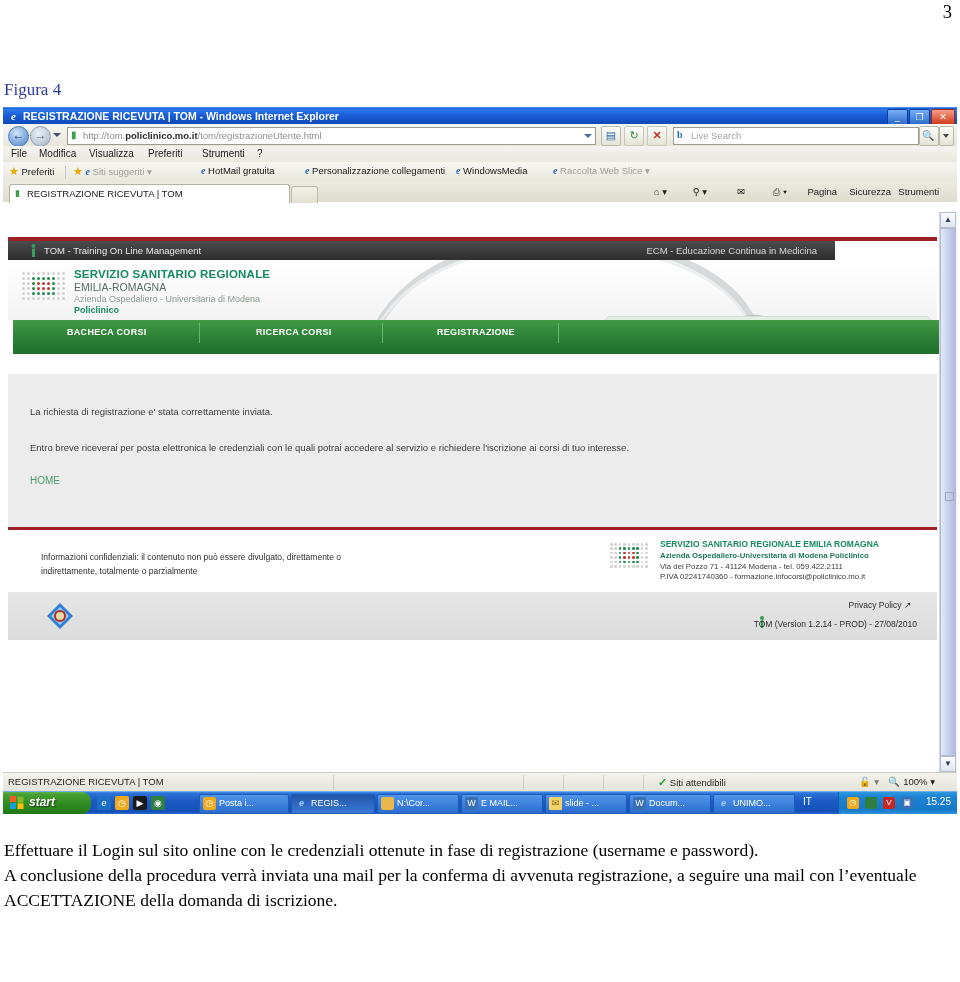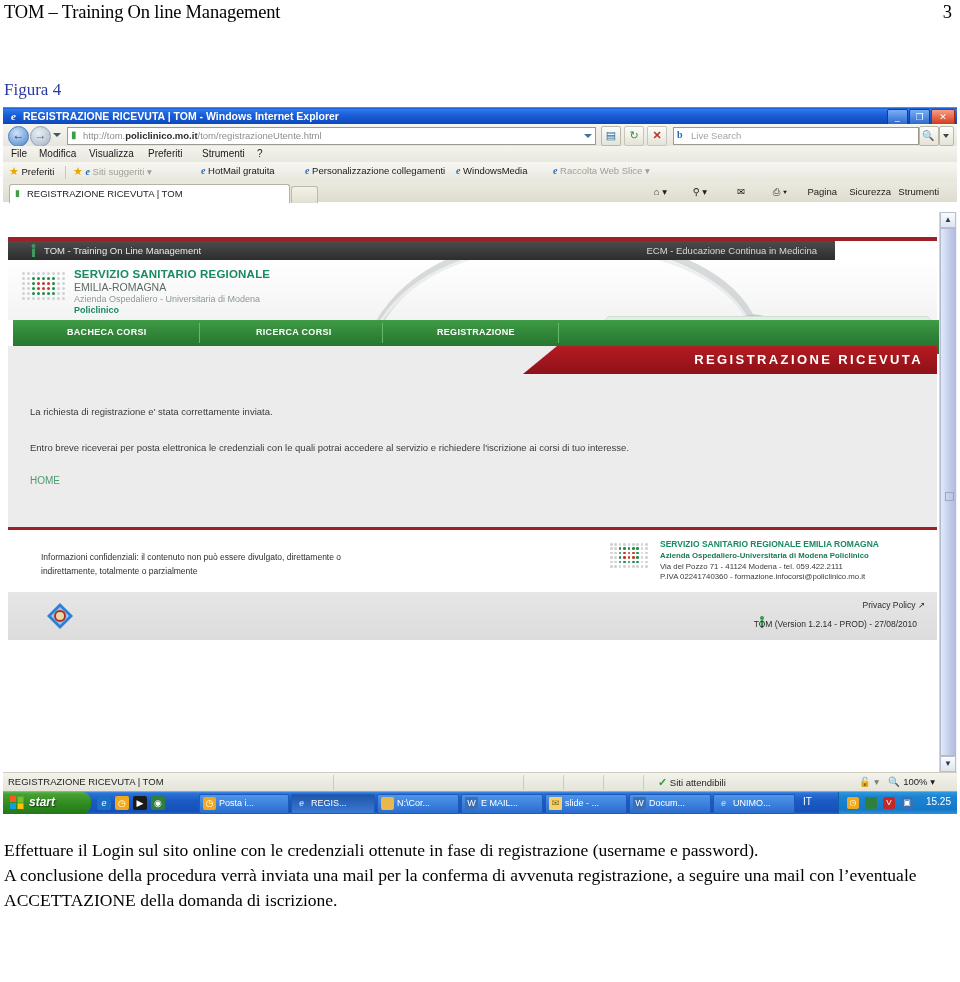--- a/index.html
+++ b/index.html
@@ -302,21 +302,21 @@
     background:linear-gradient(to bottom,#e6e6e6,#dcdcdc);
   }
   .cr-logo{position:absolute;left:38px;top:10px;width:28px;height:28px;}
   .cr-txt{position:absolute;left:76px;top:7px;font-family:"Liberation Sans",sans-serif;}
   .cr-l1{font-size:8.5px;color:#2b2b2b;}
   .cr-l1 b{font-size:9px;}
   .cr-l2{font-size:8.5px;color:#2b2b2b;margin-top:2px;}
   .cr-l2 b{font-size:9px;}
   .cr-l3{font-size:8.5px;color:#2b2b2b;margin-top:2px;}
   .cr-priv{
-    position:absolute;right:12px;top:8px;font-size:8.5px;color:#2b2b2b;
+    position:absolute;right:26px;top:8px;font-size:8.5px;color:#2b2b2b;
     font-family:"Liberation Sans",sans-serif;
   }
   .cr-ver{
     position:absolute;right:20px;top:27px;font-size:8.5px;color:#2b2b2b;
     font-family:"Liberation Sans",sans-serif;
   }
   .cr-verico{
     position:absolute;right:172px;top:24px;width:6px;height:12px;
   }
   .page-bottom{
@@ -437,21 +437,20 @@
     font-family:"Liberation Serif", serif;
   }
   .doc-p{
     font-size:17.5px;color:#000;line-height:25px;margin:0 6px 0 4px;
   }
 </style>
 </head>
 <body>
 
 <div class="doc-head">
-  <div class="doc-head-title">TOM – Training On line Management</div>
   <div class="doc-head-page">3</div>
 </div>
 <div class="figura">Figura 4</div>
 
 <div class="browser">
 
   <div class="titlebar">
     <div class="titlebar-ie-icon">e</div>
     <div class="titlebar-text">REGISTRAZIONE RICEVUTA | TOM - Windows Internet Explorer</div>
     <div class="winbtns">
@@ -616,24 +615,20 @@
 
     <div class="greennav">
       <span class="gn-item" style="left:54px">BACHECA CORSI</span>
       <div class="gn-sep" style="left:186px"></div>
       <span class="gn-item" style="left:243px">RICERCA CORSI</span>
       <div class="gn-sep" style="left:369px"></div>
       <span class="gn-item" style="left:424px">REGISTRAZIONE</span>
       <div class="gn-sep" style="left:545px"></div>
     </div>
 
-    <div class="redband">
-      <div class="redband-shape"></div>
-      <div class="redband-text">REGISTRAZIONE RICEVUTA</div>
-    </div>
 
     <div class="content">
       <div class="ct-line" style="left:22px;top:32px">La richiesta di registrazione e' stata correttamente inviata.</div>
       <div class="ct-line" style="left:22px;top:68px">Entro breve riceverai per posta elettronica le credenziali con le quali potrai accedere al servizio e richiedere l'iscrizione ai corsi di tuo interesse.</div>
       <div class="ct-home">HOME</div>
     </div>
     <div class="content-sep"></div>
 
     <div class="footconf">
       <div class="fc-line" style="top:22px">Informazioni confidenziali: il contenuto non può essere divulgato, direttamente o</div>

